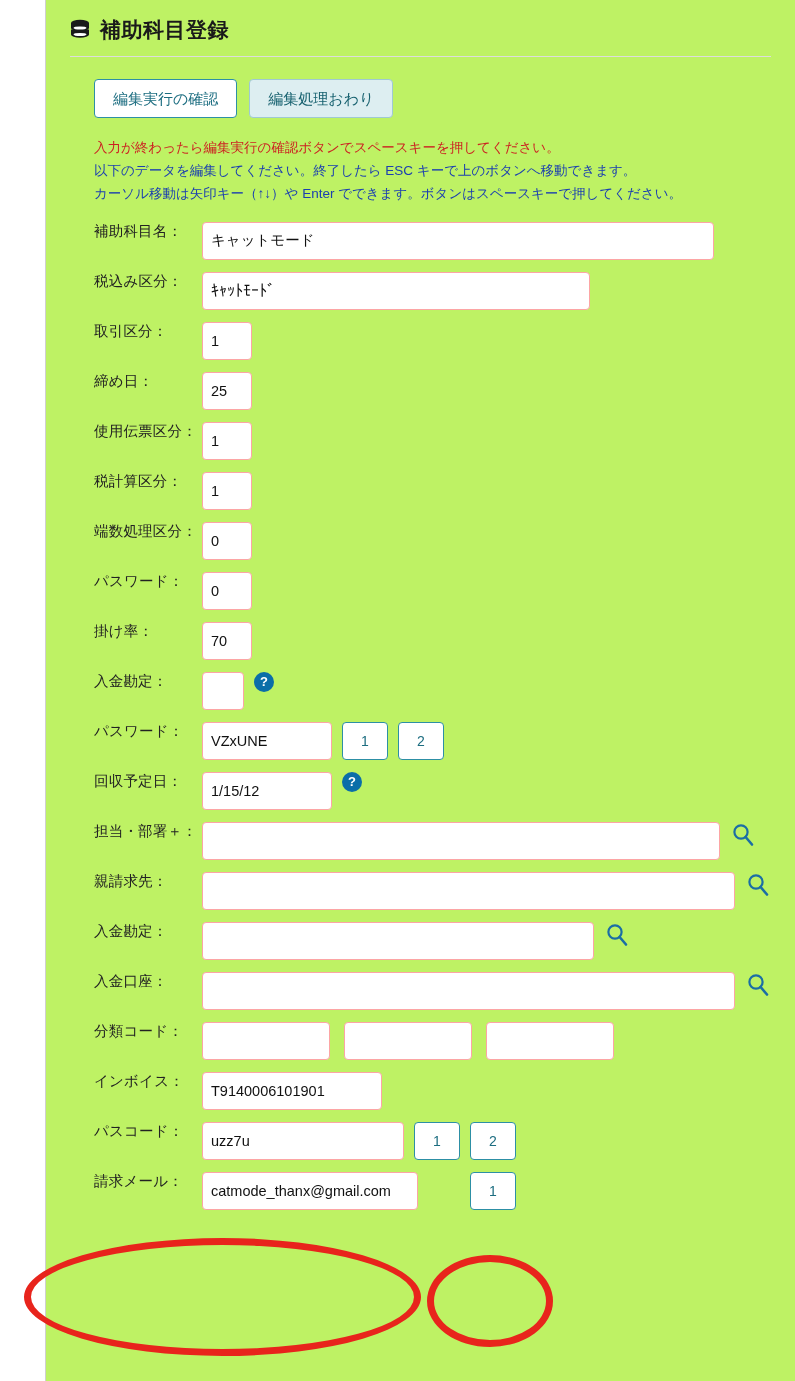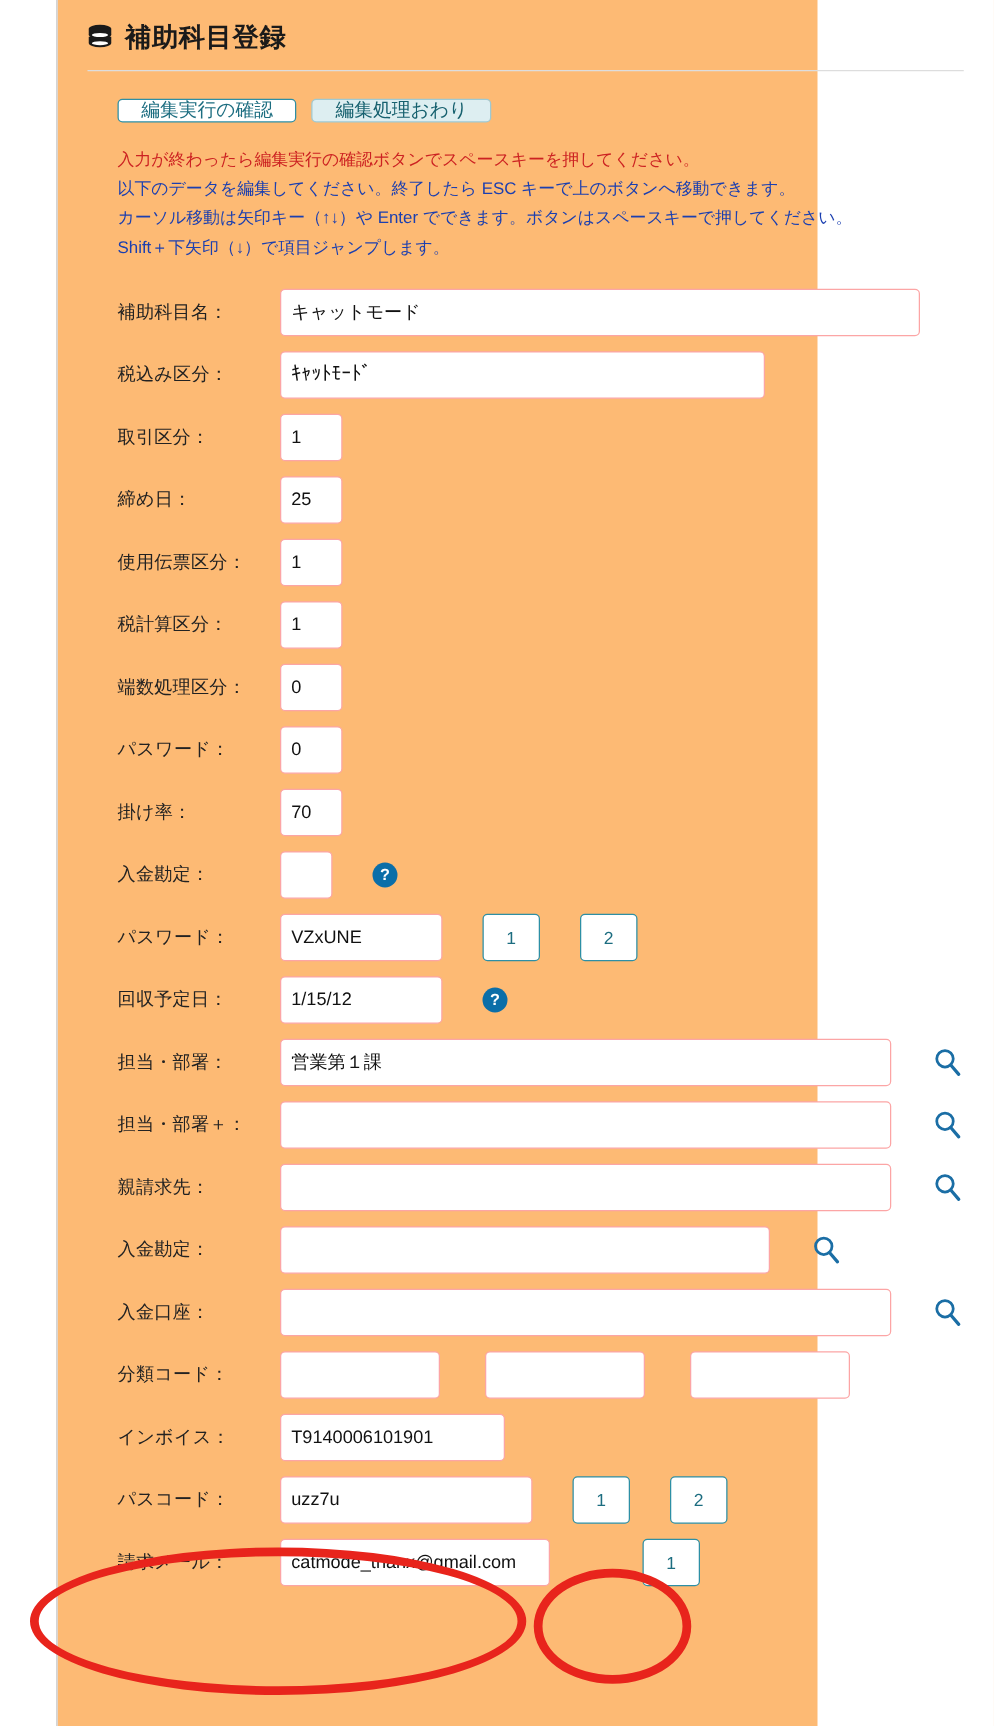--- a/index.html
+++ b/index.html
@@ -10,23 +10,23 @@
   body {
     font-family: "Liberation Sans", sans-serif;
     width: 795px;
     height: 1381px;
     position: relative;
     overflow: hidden;
     color: #222;
   }
   .page {
     position: relative;
-    width: 654px;
+    width: 795px;
     height: 1381px;
-    background: #fdba74;
+    background: #bef264;
     box-sizing: border-box;
   }
   
   .left-gutter {
     position: absolute;
     left: 0; top: 0;
     width: 46px; height: 1381px;
     background: #ffffff;
     border-right: 1px solid #d9d9d9;
     box-sizing: border-box;
@@ -70,21 +70,21 @@
   }
   
   .button-row {
     display: flex;
     gap: 12px;
     margin: 0 0 18px 24px;
   }
   .btn {
     font-family: "Liberation Sans", sans-serif;
     font-size: 15px;
-    padding: 1px 18px;
+    padding: 11px 18px;
     border: 1px solid #2d8fa5;
     border-radius: 4px;
     background: #ffffff;
     color: #1c6d80;
     cursor: pointer;
     line-height: 1;
   }
   .btn.secondary {
     background: #ddeef1;
     border-color: #9fc9d2;
@@ -97,23 +97,22 @@
     line-height: 1.72;
   }
   .instr-red { color: #cc2222; }
   .instr-blue { color: #1b3fb0; }
   
   .form {
     margin-left: 24px;
   }
   .row {
     display: flex;
-    align-items: center;
+    align-items: flex-start;
     height: 50px;
-    gap: 22px;
   }
   .row-label {
     width: 108px;
     flex: 0 0 108px;
     font-size: 14.5px;
     color: #222;
     text-align: left;
     letter-spacing: 0.2px;
   }
   .field {
@@ -235,21 +234,20 @@
 
     <div class="button-row">
       <button class="btn">編集実行の確認</button>
       <button class="btn secondary">編集処理おわり</button>
     </div>
 
     <div class="instructions">
       <div class="instr-red">入力が終わったら編集実行の確認ボタンでスペースキーを押してください。</div>
       <div class="instr-blue">以下のデータを編集してください。終了したら ESC キーで上のボタンへ移動できます。</div>
       <div class="instr-blue">カーソル移動は矢印キー（↑↓）や Enter でできます。ボタンはスペースキーで押してください。</div>
-      <div class="instr-blue">Shift＋下矢印（↓）で項目ジャンプします。</div>
     </div>
 
     <div class="form">
 
       <div class="row">
         <div class="row-label">補助科目名：</div>
         <input class="field w-510" type="text" value="キャットモード" style="">
       </div>
 
       <div class="row">
@@ -304,30 +302,20 @@
         <button class="numbtn">1</button>
         <button class="numbtn">2</button>
       </div>
 
       <div class="row">
         <div class="row-label">回収予定日：</div>
         <input class="field w-130" type="text" value="1/15/12" style="">
         <span class="help-badge">?</span>
       </div>
 
-      <div class="row">
-        <div class="row-label">担当・部署：</div>
-        <input class="field w-518" type="text" value="営業第１課" style="">
-        <span class="search-icon">
-          <svg width="24" height="24" viewBox="0 0 24 24" xmlns="http://www.w3.org/2000/svg">
-            <circle cx="10" cy="9" r="6.6" fill="none" stroke="#1b6ea5" stroke-width="2.2"></circle>
-            <line x1="14.6" y1="14" x2="21" y2="21.5" stroke="#1b6ea5" stroke-width="2.6" stroke-linecap="round"></line>
-          </svg>
-        </span>
-      </div>
 
       <div class="row">
         <div class="row-label">担当・部署＋：</div>
         <input class="field w-518" type="text" value="" style="">
         <span class="search-icon">
           <svg width="24" height="24" viewBox="0 0 24 24" xmlns="http://www.w3.org/2000/svg">
             <circle cx="10" cy="9" r="6.6" fill="none" stroke="#1b6ea5" stroke-width="2.2"></circle>
             <line x1="14.6" y1="14" x2="21" y2="21.5" stroke="#1b6ea5" stroke-width="2.6" stroke-linecap="round"></line>
           </svg>
         </span>

